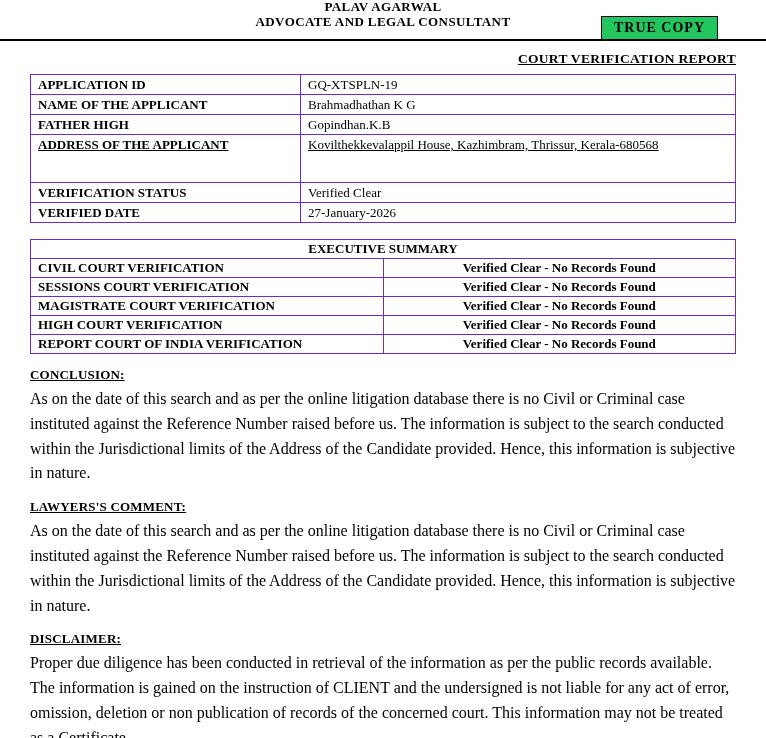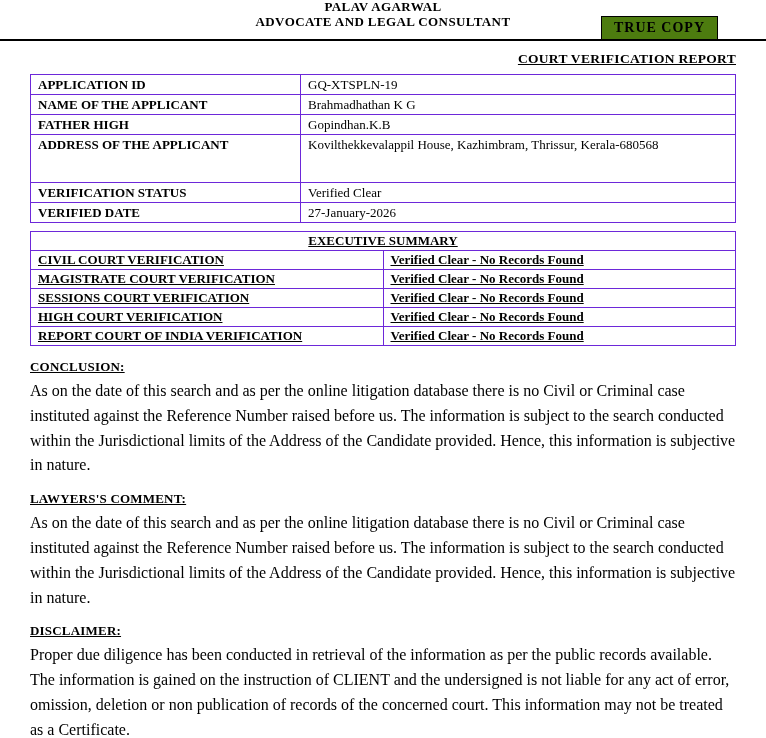--- a/index.html
+++ b/index.html
@@ -5,45 +5,45 @@
   html,body { margin:0; padding:0; background:#ffffff; }
   body {
     width:766px; height:738px; position:relative;
     font-family:"Liberation Serif", serif; color:#000;
     -webkit-font-smoothing:antialiased;
   }
   .stamp {
     position:absolute; top:16px; right:48px;
     border:1.5px solid #000; padding:3px 12px;
     font-size:14px; font-weight:bold; letter-spacing:1px;
-    background:#4d7c0f;
+    background:#22c55e;
   }
   .letterhead { text-align:center; line-height:1.12; }
   .letterhead div { font-size:13px; font-weight:bold; letter-spacing:0.4px; }
   .rule { border-top:2px solid #000; margin-top:10px; width:100%; }
 
   .content { margin:0 30px; }
 
   .doc-title {
     text-align:right; font-size:13.5px; font-weight:bold;
     text-decoration:underline; letter-spacing:0.3px;
     margin-top:10px; margin-bottom:7px;
   }
 
   table { width:100%; border-collapse:collapse; table-layout:fixed; }
   td { border:1px solid #6d28d9; font-size:13px; padding:1px 7px; overflow:hidden; }
 
   table.fields td.label { font-weight:bold; width:255px; }
-  table.fields tr.tall td { height:44px; vertical-align:top; padding-top:2px; }
+  table.fields tr.tall td { height:44px; vertical-align:top; padding-top:2px;text-decoration:underline; }
   table.fields td { height:17px; }
 
-  table.exec { margin-top:8px;text-decoration:underline; }
+  table.exec { margin-top:16px; }
   td.exec-title { text-align:center; font-weight:bold; font-size:13px; height:15px; }
   table.exec td.label { font-weight:bold; width:260px; height:16px; }
-  table.exec td.value { font-weight:bold; text-align:left; height:16px; }
+  table.exec td.value { font-weight:bold; text-align:center; height:16px; }
 
   .section { margin-top:13px; }
   .section-heading {
     font-size:13px; font-weight:bold; text-decoration:underline;
     letter-spacing:0.2px;
   }
   .section p {
     margin:4px 0 0 0; font-size:16px; line-height:1.55; text-align:left;
   }
 
@@ -100,25 +100,25 @@
     <table class="exec">
       <tbody>
         <tr>
           <td class="exec-title" colspan="2">EXECUTIVE SUMMARY</td>
         </tr>
         <tr>
           <td class="label">CIVIL COURT VERIFICATION</td>
           <td class="value">Verified Clear - No Records Found</td>
         </tr>
         <tr>
-          <td class="label">MAGISTRATE COURT VERIFICATION</td>
+          <td class="label">SESSIONS COURT VERIFICATION</td>
           <td class="value">Verified Clear - No Records Found</td>
         </tr>
         <tr>
-          <td class="label">SESSIONS COURT VERIFICATION</td>
+          <td class="label">MAGISTRATE COURT VERIFICATION</td>
           <td class="value">Verified Clear - No Records Found</td>
         </tr>
         <tr>
           <td class="label">HIGH COURT VERIFICATION</td>
           <td class="value">Verified Clear - No Records Found</td>
         </tr>
         <tr>
           <td class="label">REPORT COURT OF INDIA VERIFICATION</td>
           <td class="value">Verified Clear - No Records Found</td>
         </tr>

